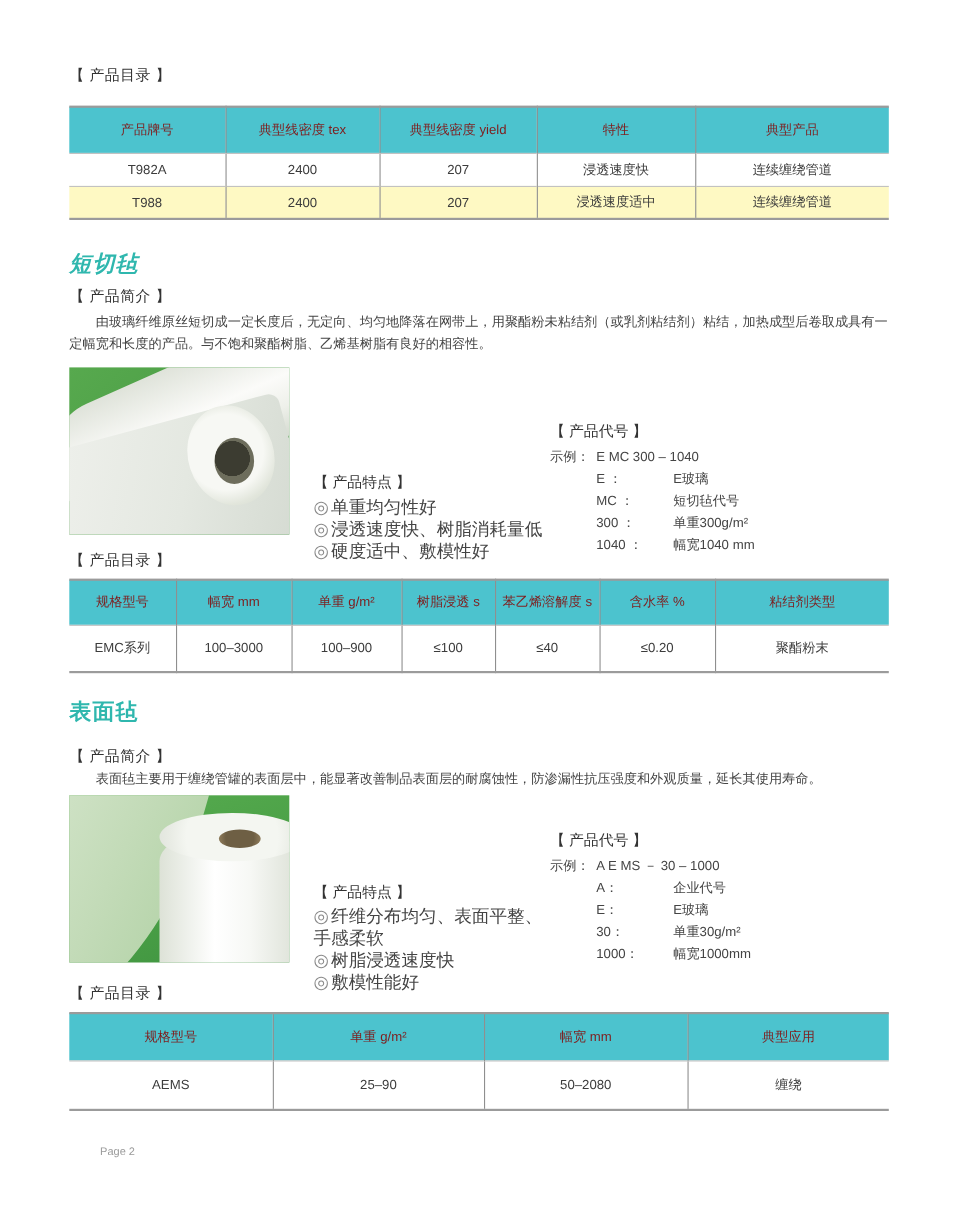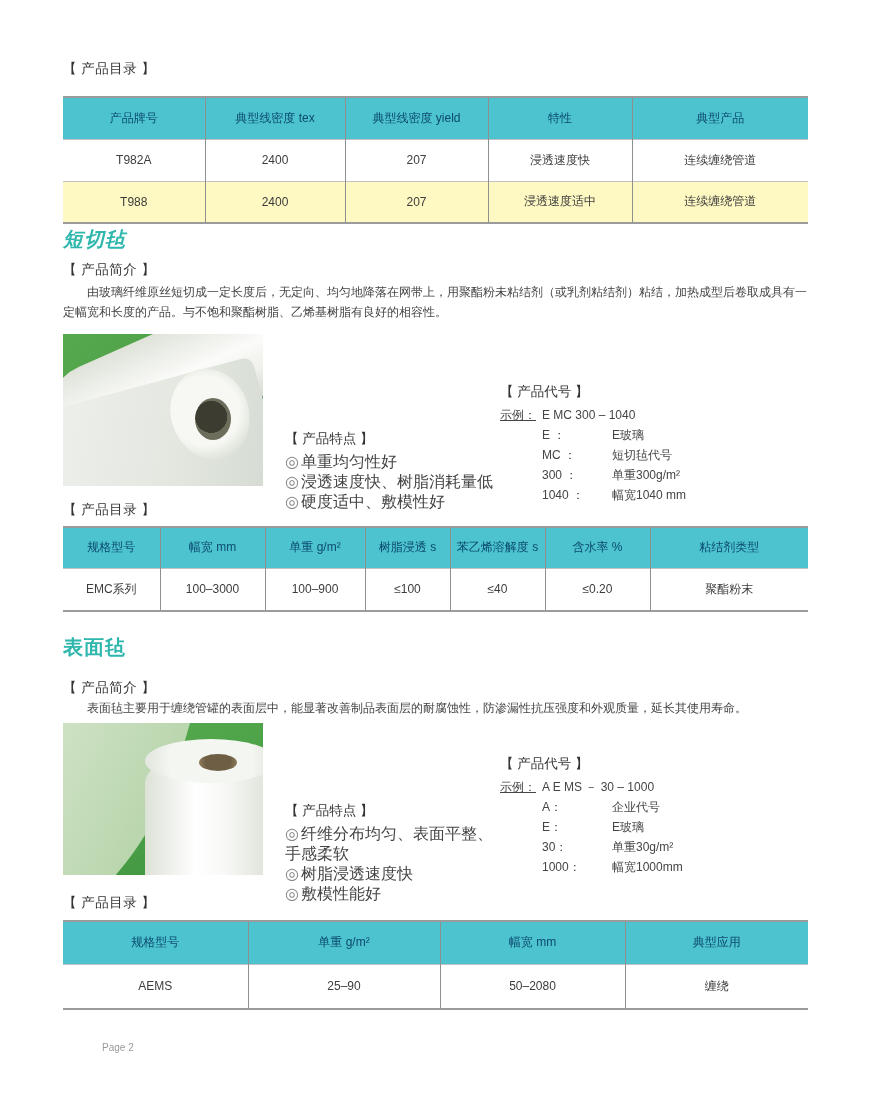--- a/index.html
+++ b/index.html
@@ -12,37 +12,37 @@
   .h2{font-size:20px;font-weight:bold;color:#2fb7ae;letter-spacing:1px;}
   .para{font-size:12px;line-height:20px;color:#444;text-indent:2em;margin:0;}
   
   table.cat{border-collapse:collapse;table-layout:fixed;width:745px;
     border-top:2px solid #9b9b9b;border-bottom:2px solid #9b9b9b;}
   table.cat th,table.cat td{
     text-align:center;vertical-align:middle;font-weight:normal;
     border-left:1px solid #8f8f8f;font-size:12px;padding:0;
   }
   table.cat th:first-child,table.cat td:first-child{border-left:none;}
-  table.cat thead th{background:#4cc3ce;color:#0c4a6e;}
+  table.cat thead th{background:#4cc3ce;color:#7f1d1d;}
   table.cat tbody td{color:#3c3c3c;border-top:1px solid #c2c2c2;}
   table.cat tr.alt td{background:#fef9c3;}
-  .t1 thead tr{height:42px;} .t1 tbody tr{height:42px;}
+  .t1 thead tr{height:42px;} .t1 tbody tr{height:30px;}
   .t2 thead tr{height:41px;} .t2 tbody tr{height:43px;}
   .t3 thead tr{height:43px;} .t3 tbody tr{height:45px;}
   
   .feat{font-size:14px;margin-top:47px;}
   .feat .ttl{font-size:13.5px;color:#333;margin-bottom:4px;}
   .feat ul{list-style:none;margin:0;padding:0;}
   .feat li{font-size:16px;line-height:20px;color:#444;}
   .feat .bul{color:#8a8a8a;margin-right:2px;}
   
   .codes{font-size:12px;color:#444;}
   .codes .ttl{font-size:13.5px;color:#333;margin-bottom:4px;}
   .codes .exrow{line-height:20px;}
-  .codes .expre{display:inline-block;width:42px;text-decoration:underline;}
+  .codes .expre{display:inline-block;width:42px;}
   .codes .crow{line-height:20px;padding-left:42px;}
   .codes .term{display:inline-block;width:70px;}
   
   .photo{width:200px;height:152px;overflow:hidden;}
   .photo1{background:linear-gradient(135deg,#57a94e 0%,#4d9f47 45%,#3f8f3e 100%);}
   .photo1 .sheet{position:absolute;left:-38px;top:52px;width:250px;height:150px;
     transform:rotate(-15deg);border-radius:10px;
     background:linear-gradient(115deg,#f1f2ee 0%,#e4e8e1 55%,#d2d8cf 100%);}
   .photo1 .cyl{position:absolute;left:-22px;top:2px;width:238px;height:108px;
     transform:rotate(-24deg);border-radius:54px;
@@ -221,15 +221,15 @@
     <tbody>
       <tr>
         <td>AEMS</td>
         <td>25–90</td>
         <td>50–2080</td>
         <td>缠绕</td>
       </tr>
     </tbody>
   </table>
 
-  <div class="abs footer" style="left:74px;top:1042px;padding-left:28px;">Page 2</div>
+  <div class="abs footer" style="left:63px;top:1042px;padding-left:28px;">Page 2</div>
 
 </div>
 
 </body></html>

